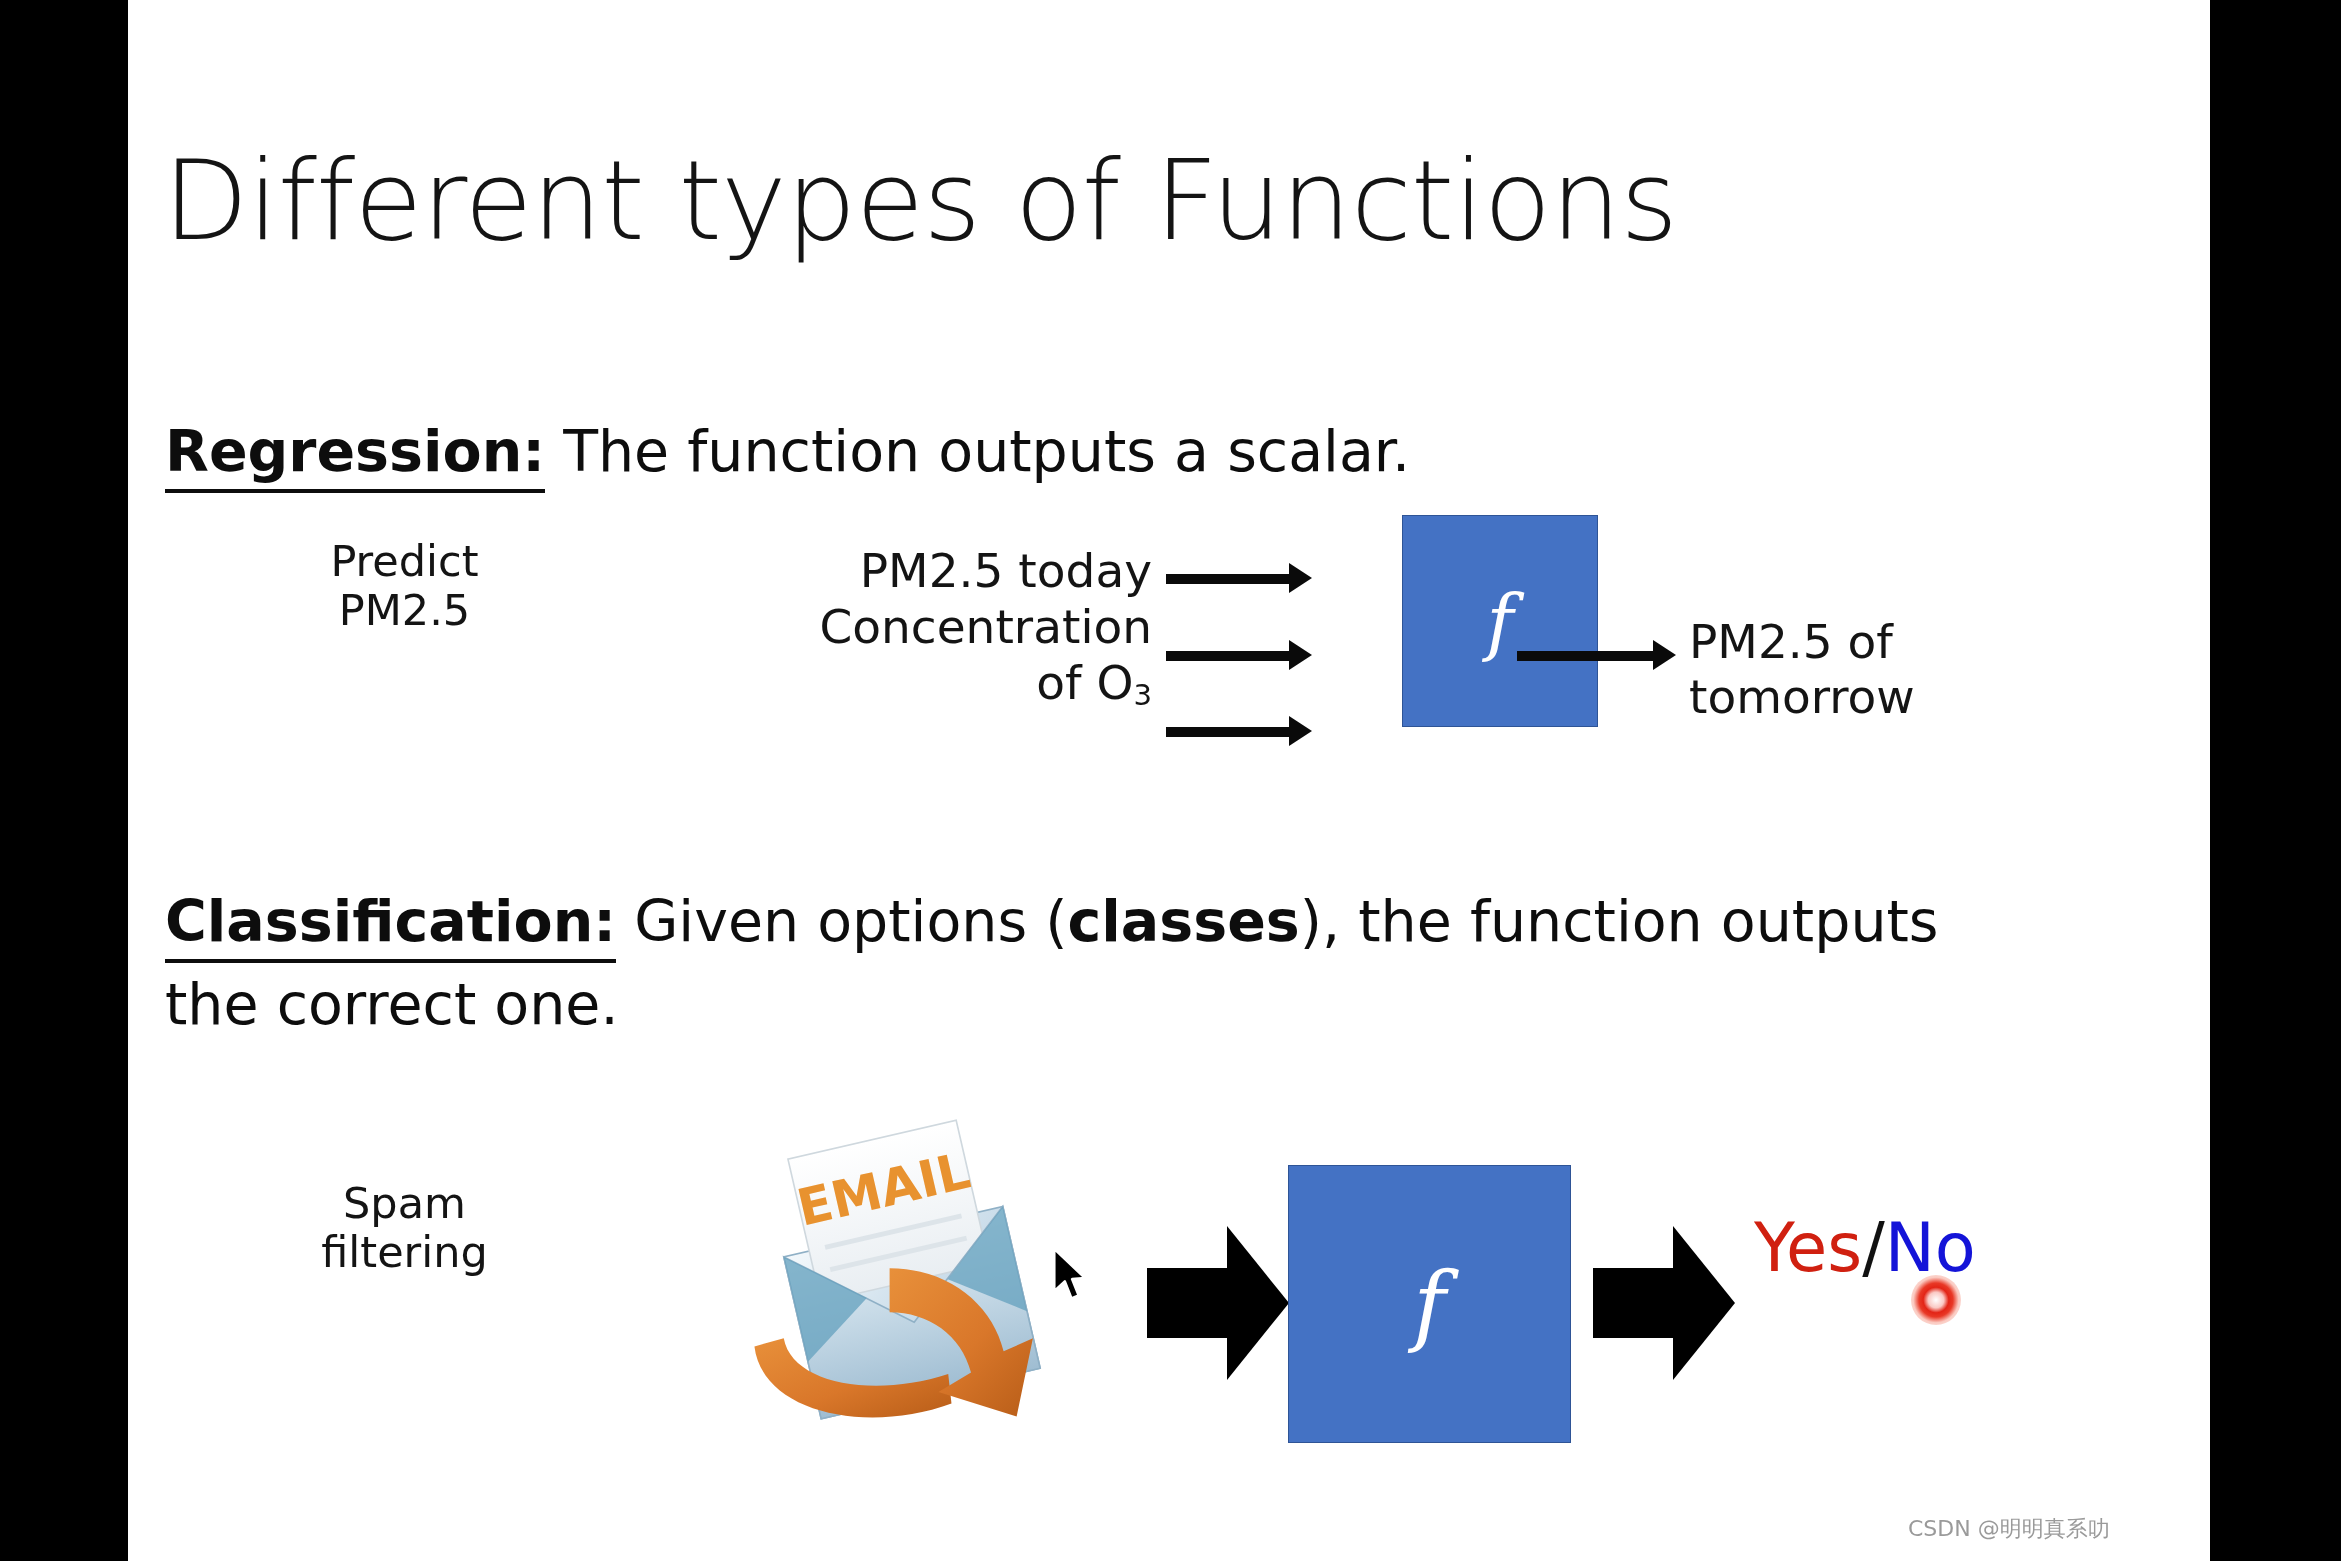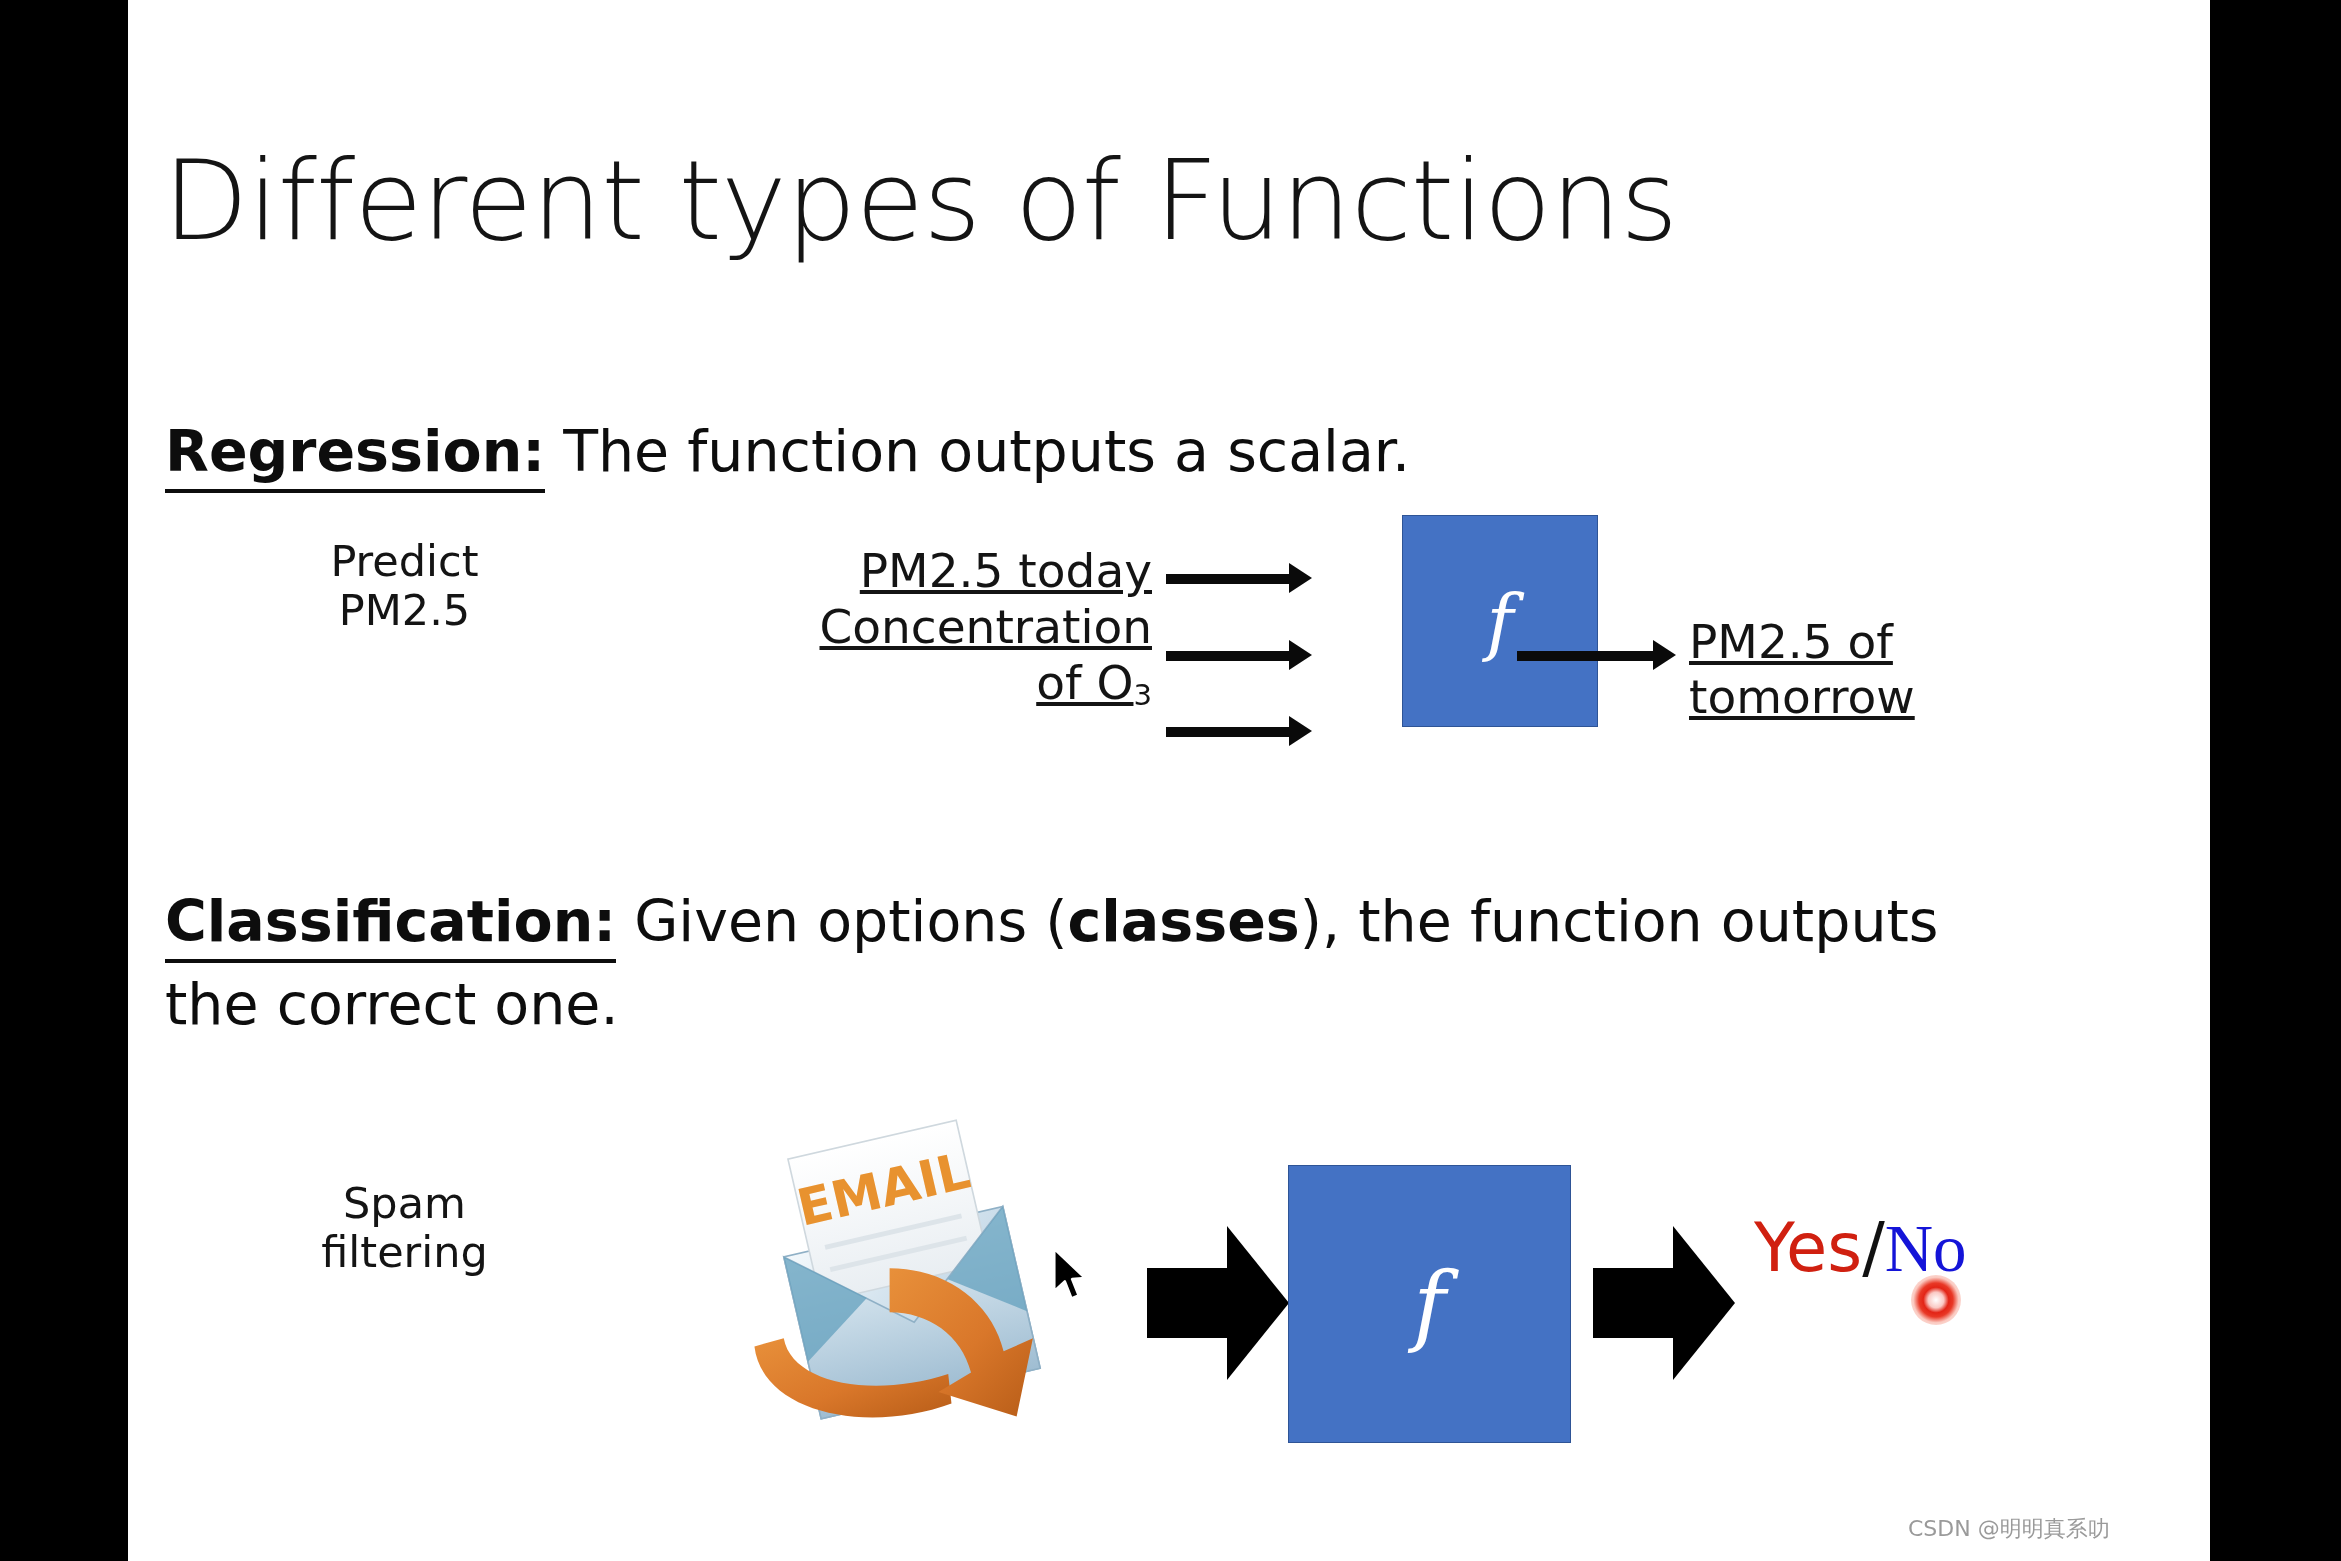--- a/index.html
+++ b/index.html
@@ -91,21 +91,20 @@
   #spam-label    { left: 122px; top: 1179px; width: 309px; }
 
   
   .io-text {
     font-family: "DejaVu Sans", sans-serif;
     font-size: 47px;
     font-weight: 400;
     color: #141414;
     line-height: 1.18;
     white-space: nowrap;
-    text-decoration: underline;
   }
   #inputs-stack {
     left: 203px;
     top: 543px;
     width: 821px;
     text-align: right;
   }
   #inputs-stack .io-row { height: 56px; }
   sub { font-size: 0.62em; vertical-align: -0.22em; }
 
@@ -183,21 +182,21 @@
     left: 1626px;
     top: 1215px;
     font-family: "DejaVu Sans", sans-serif;
     font-size: 67px;
     font-weight: 400;
     white-space: nowrap;
     line-height: 1.0;
   }
   #yesno .yes   { color: #D02010; text-align: right; }
   #yesno .slash { color: #111111; }
-  #yesno .no    { color: #1414D8; font-family: Liberation Serif, serif; }
+  #yesno .no    { color: #1414D8; }
 
   
   #laser {
     left: 1783px;
     top: 1275px;
     width: 50px;
     height: 50px;
     border-radius: 50%;
     background: radial-gradient(circle,
         rgba(255,70,40,0.0) 0%,

